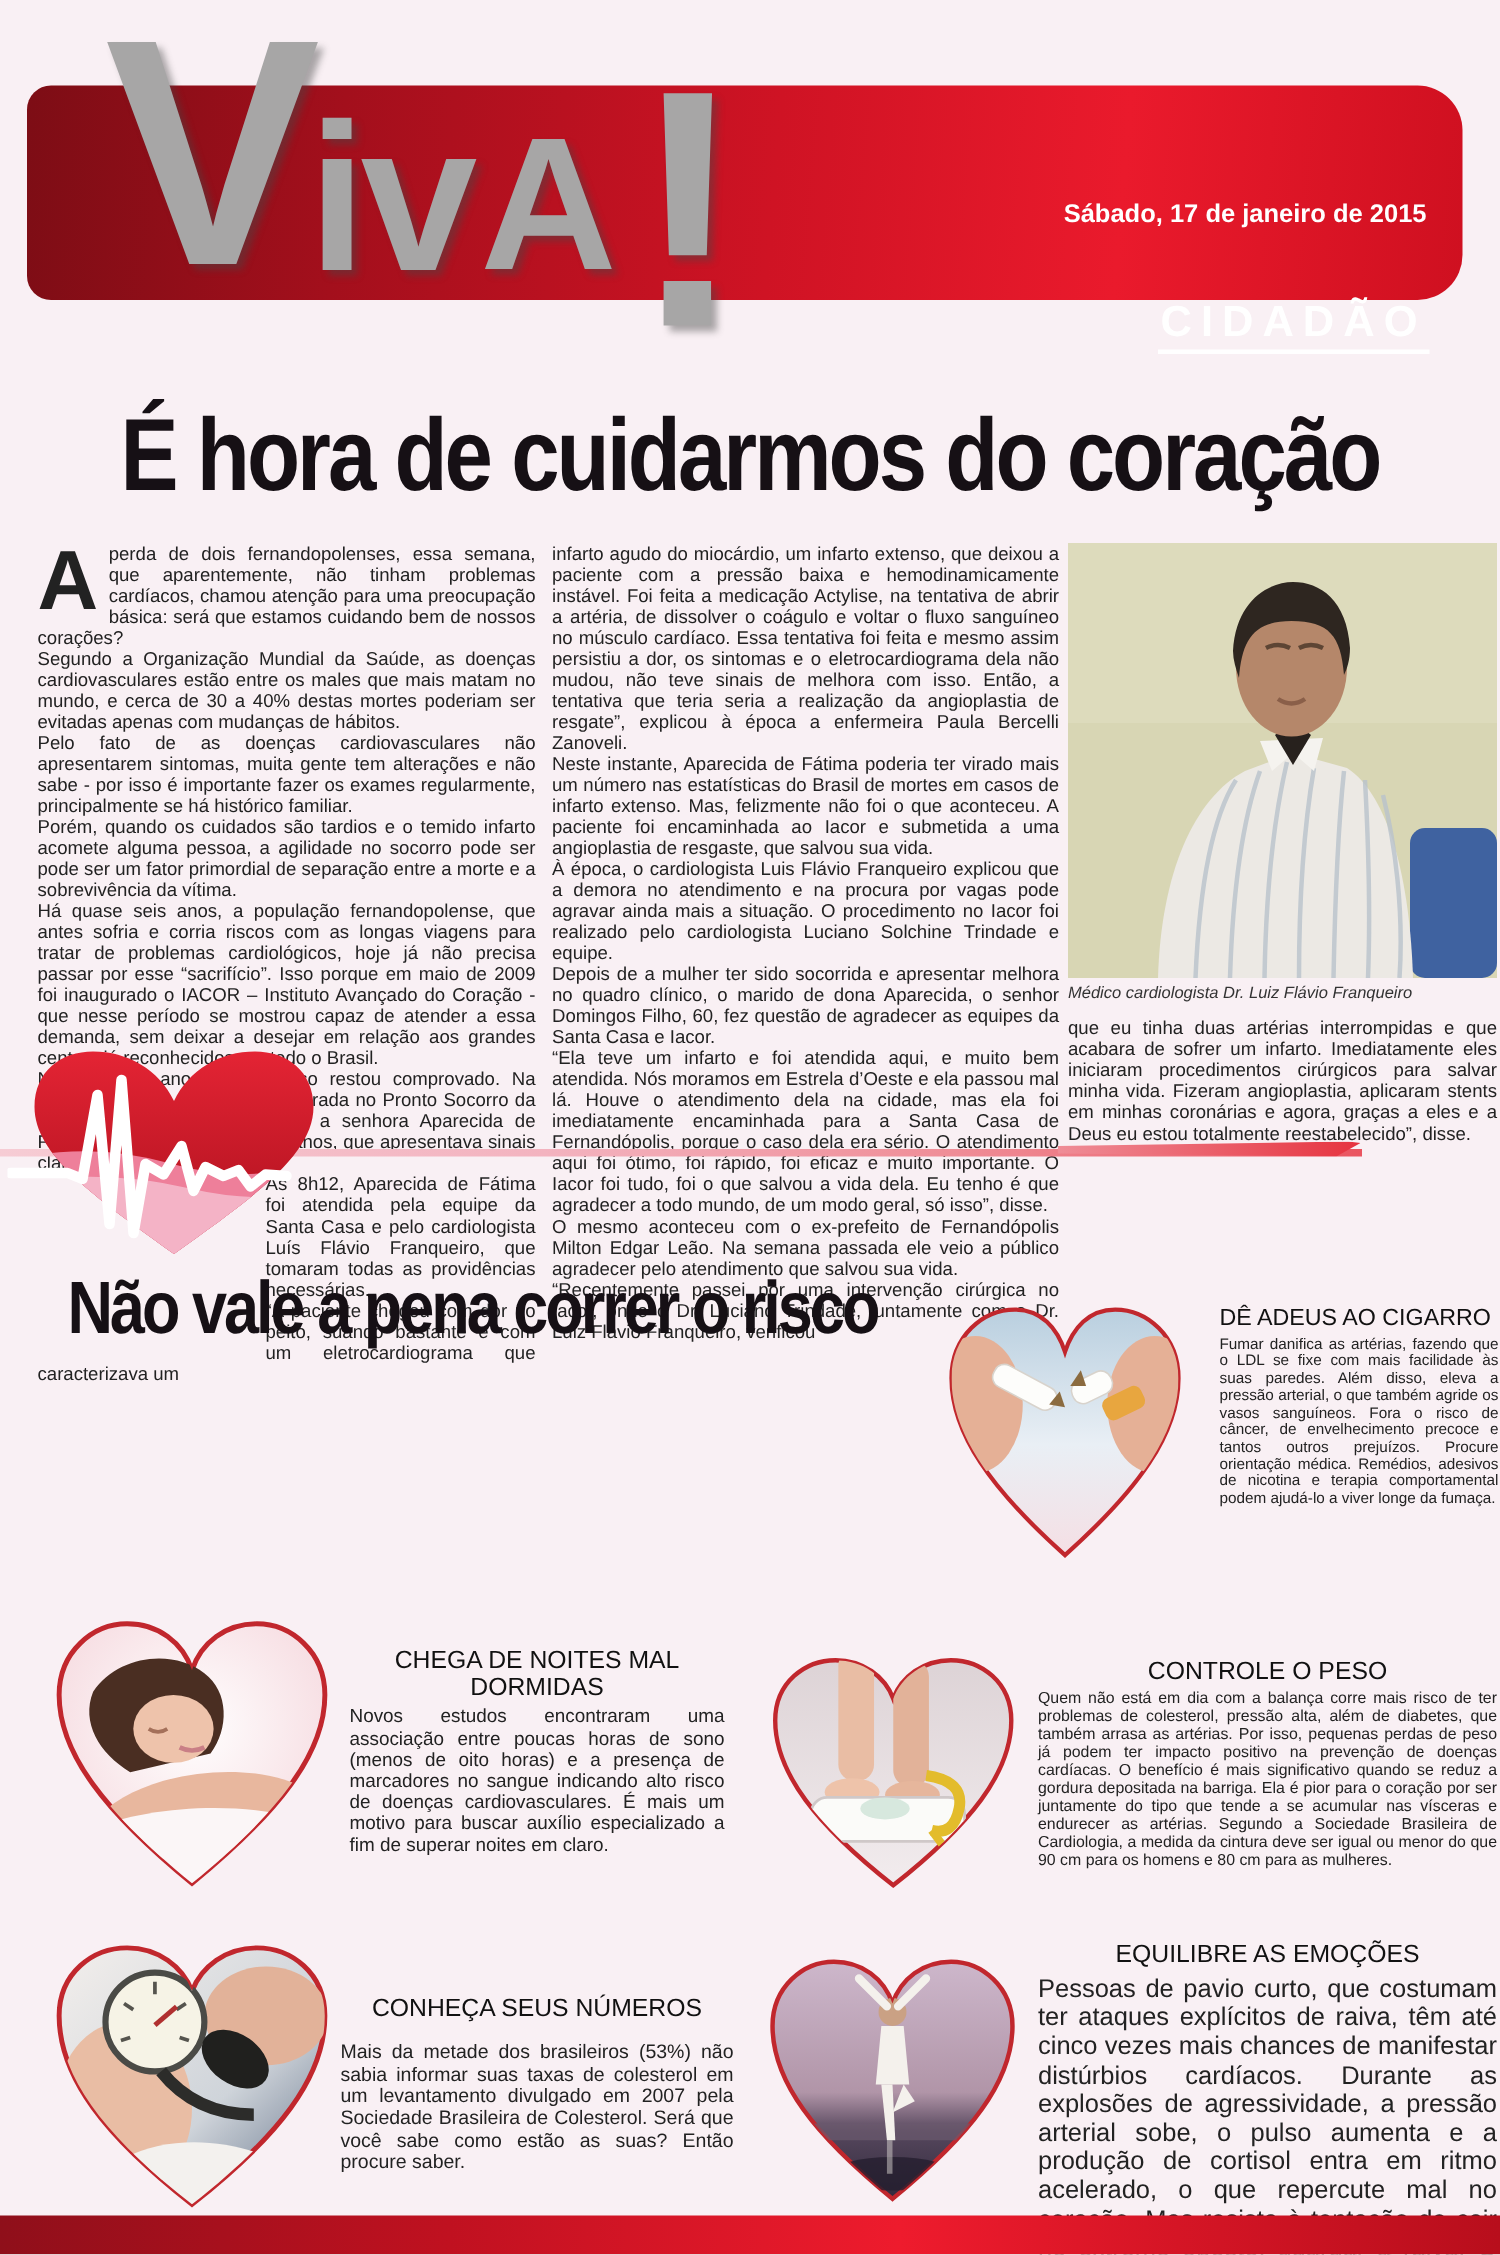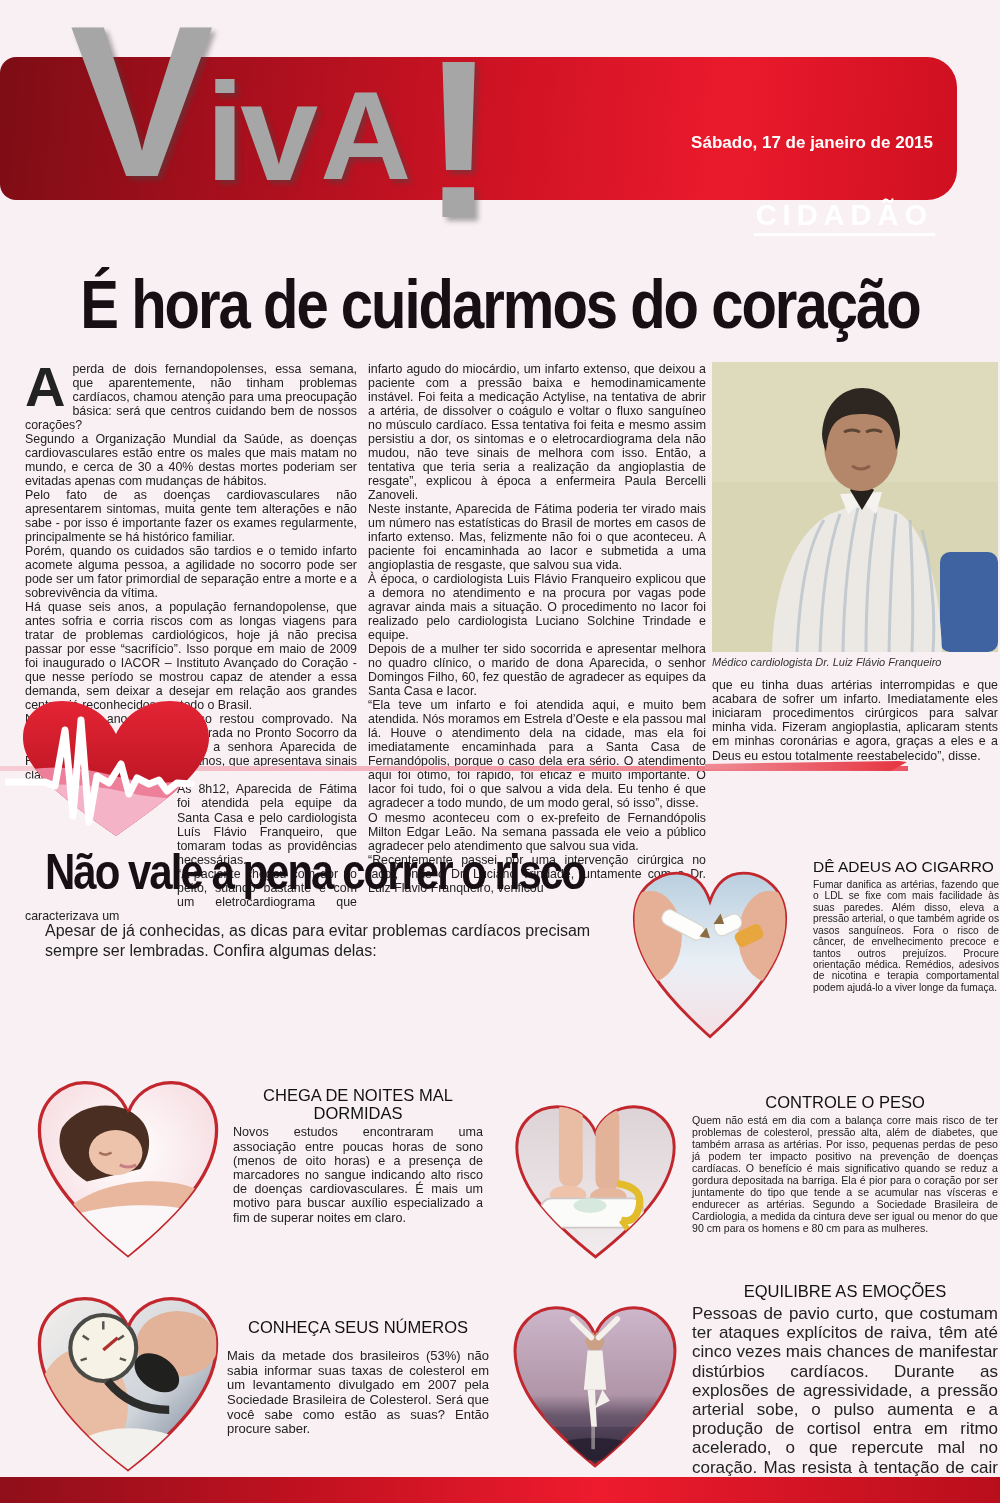--- a/index.html
+++ b/index.html
@@ -1,19 +1,19 @@
 <!DOCTYPE html>
 <html><head>
 <meta charset="utf-8">
 <style>
   html,body{margin:0;padding:0;background:#e8e4e6;}
   .page{position:relative;width:1000px;height:1503px;margin:0 auto;background:#f9f0f4;overflow:hidden;font-family:"Liberation Sans",sans-serif;color:#1c1c1c;}
 
   
-  .banner{position:absolute;left:0;top:57px;width:957px;height:143px;border-radius:16px 30px 30px 16px;
+  .banner{position:absolute;left:18px;top:57px;width:957px;height:143px;border-radius:16px 30px 30px 16px;
     background:linear-gradient(95deg,#7d0d15 0%,#a30f1c 22%,#cf1324 52%,#ea1a2c 76%,#cf1020 100%);}
   .banner-date{position:absolute;right:24px;top:76px;color:#fff;font-weight:bold;font-size:17px;}
   .banner-pub{position:absolute;right:22px;top:99px;color:#fff;font-weight:bold;font-size:29px;letter-spacing:6px;border-bottom:3px solid #fff;padding:0 2px 1px;margin-top:43px;}
   .logo{position:absolute;left:70px;top:18px;display:flex;align-items:flex-end;color:#a7a6a6;font-weight:bold;z-index:3;
     text-shadow:4px 4px 5px rgba(70,70,70,.45);line-height:.78;}
   .logo .lV{font-size:215px;}
   .logo .li{font-size:140px;margin-left:-8px;}
   .logo .lv{font-size:140px;margin-left:-4px;}
   .logo .lA{font-size:126px;margin-left:2px;}
   .logo .lx{font-size:225px;margin-left:10px;margin-bottom:-42px;}
@@ -37,21 +37,21 @@
   .divider1{position:absolute;left:0;top:766px;width:908px;height:5px;z-index:1;
     background:linear-gradient(90deg,#f6ccd4 0%,#f3b3bf 40%,#ef8d97 70%,#ea5560 100%);}
   .divider1-red{position:absolute;left:705px;top:761px;width:202px;height:10px;z-index:1;
     background:linear-gradient(90deg,#ef8d97,#e6333f);clip-path:polygon(0 30%,96% 0,100% 10%,92% 100%,0 80%);}
   .bottom-bar{position:absolute;left:0;top:1477px;width:1000px;height:26px;
     background:linear-gradient(90deg,#8f0f1a 0%,#c01120 30%,#ee1b2d 60%,#b80e1c 100%);}
 
   
   .intro{position:absolute;left:45px;top:921px;width:552px;font-size:16px;line-height:1.22;color:#1e1e1e;}
   .intro p{margin:0;}
-  .tip-title{font-weight:400;color:#111;margin:0 0 3px;}
+  .tip-title{font-weight:400;color:#111;margin:12px 0 3px;}
   .tip-text{text-align:justify;margin:0;color:#222;}
   .tip-smoke{position:absolute;left:813px;top:858px;width:186px;}
   .tip-smoke .tip-title{font-size:15.5px;}
   .tip-smoke .tip-text{font-size:10.2px;line-height:1.12;}
   .tip-sleep{position:absolute;left:233px;top:1086px;width:250px;}
   .tip-sleep .tip-title{font-size:16.5px;text-align:center;line-height:1.1;}
   .tip-sleep .tip-text{font-size:12.6px;line-height:1.13;}
   .tip-weight{position:absolute;left:692px;top:1093px;width:306px;}
   .tip-weight .tip-title{font-size:16.5px;text-align:center;}
   .tip-weight .tip-text{font-size:10.6px;line-height:1.13;}
@@ -84,21 +84,21 @@
     <span class="lV">V</span>
       <span class="li">i</span>
       <span class="lv">v</span>
       <span class="lA">A</span>
       <span class="lx">!</span>
   </div>
 
   <div class="headline1 quirky">É hora de cuidarmos do coração</div>
 
   <div class="col col1">
-    <p><span class="dropcap">A</span><span>perda de dois fernandopolenses, essa semana, que aparentemente, não tinham problemas cardíacos, chamou atenção para uma preocupação básica: será que centros cuidando bem de nossos corações?</span></p>
+    <p><span class="dropcap">A</span><span>perda de dois fernandopolenses, essa semana, que aparentemente, não tinham problemas cardíacos, chamou atenção para uma preocupação básica: será que estamos cuidando bem de nossos corações?</span></p>
     <p>Segundo a Organização Mundial da Saúde, as doenças cardiovasculares estão entre os males que mais matam no mundo, e cerca de 30 a 40% destas mortes poderiam ser evitadas apenas com mudanças de hábitos.</p>
     <p>Pelo fato de as doenças cardiovasculares não apresentarem sintomas, muita gente tem alterações e não sabe - por isso é importante fazer os exames regularmente, principalmente se há histórico familiar.</p>
     <p>Porém, quando os cuidados são tardios e o temido infarto acomete alguma pessoa, a agilidade no socorro pode ser pode ser um fator primordial de separação entre a morte e a sobrevivência da vítima.</p>
     <p>Há quase seis anos, a população fernandopolense, que antes sofria e corria riscos com as longas viagens para tratar de problemas cardiológicos, hoje já não precisa passar por esse “sacrifício”. Isso porque em maio de 2009 foi inaugurado o IACOR – Instituto Avançado do Coração - que nesse período se mostrou capaz de atender a essa demanda, sem deixar a desejar em relação aos grandes centros já reconhecidos em todo o Brasil.</p>
     <p>No início do ano passado isso restou comprovado. Na manhã do dia 8 de abril, deu entrada no Pronto Socorro da Santa Casa de Fernandópolis, a senhora Aparecida de Fátima Zagatti Munhoz, de 53 anos, que apresentava sinais claros de infarto.</p>
     <div class="wrap-spacer"></div>
     <p>Às 8h12, Aparecida de Fátima foi atendida pela equipe da Santa Casa e pelo cardiologista Luís Flávio Franqueiro, que tomaram todas as providências necessárias.</p>
     <p>“A paciente chegou com dor no peito, suando bastante e com um eletrocardiograma que caracterizava um</p>
   </div>
 
@@ -156,21 +156,20 @@
       <path d="M0 100 Q60 88 120 102 T 222 98 L222 152 L0 152 Z" fill="#f4b3c6"></path>
     </g>
     <polyline points="2,92 40,92 50,96 60,40 68,126 76,30 84,132 92,86 104,93 116,74 124,104 132,88 144,94 154,90 162,101 172,93 186,94" fill="none" stroke="#ffffff" stroke-width="7" stroke-linejoin="round" stroke-linecap="round"></polyline>
   </svg>
 
   <div class="divider1"></div>
   <div class="divider1-red"></div>
 
   <div class="headline2 quirky">Não vale a pena correr o risco</div>
   <div class="intro">
-    <p>Apesar de já conhecidas, as dicas para evitar problemas cardíacos precisam sempre ser lembradas. Confira algumas delas:</p>
   </div>
 
   <svg class="heart-img h-smoke" width="176" height="196" viewBox="0 0 100 110">
     <defs>
       <linearGradient id="smokeBg" x1="0" y1="0" x2="0" y2="1">
         <stop offset="0" stop-color="#b9cfdf"></stop>
           <stop offset="0.55" stop-color="#e9eff5"></stop>
           <stop offset="1" stop-color="#f5dfe4"></stop>
       </linearGradient>
       <clipPath id="hclip1">

